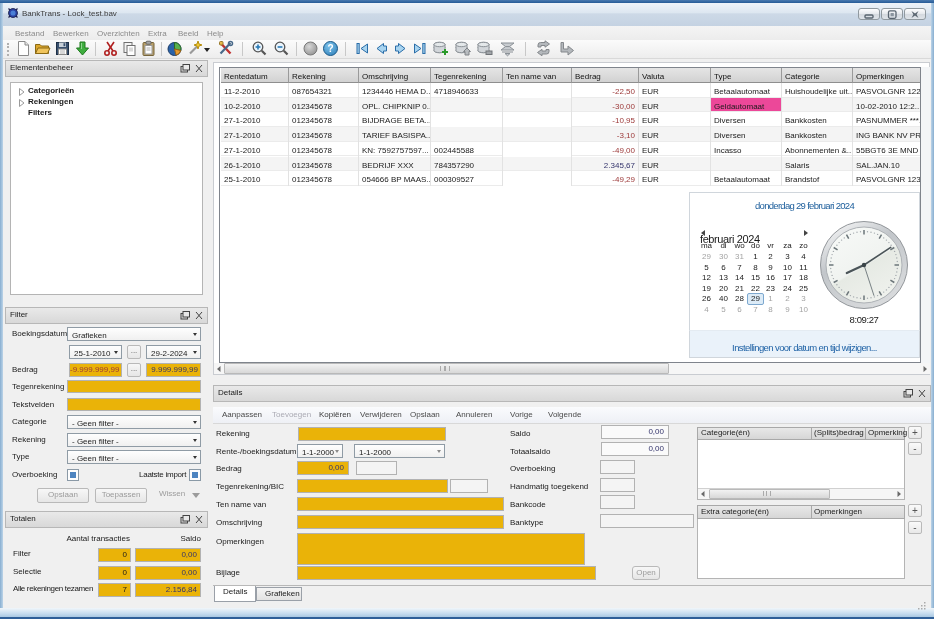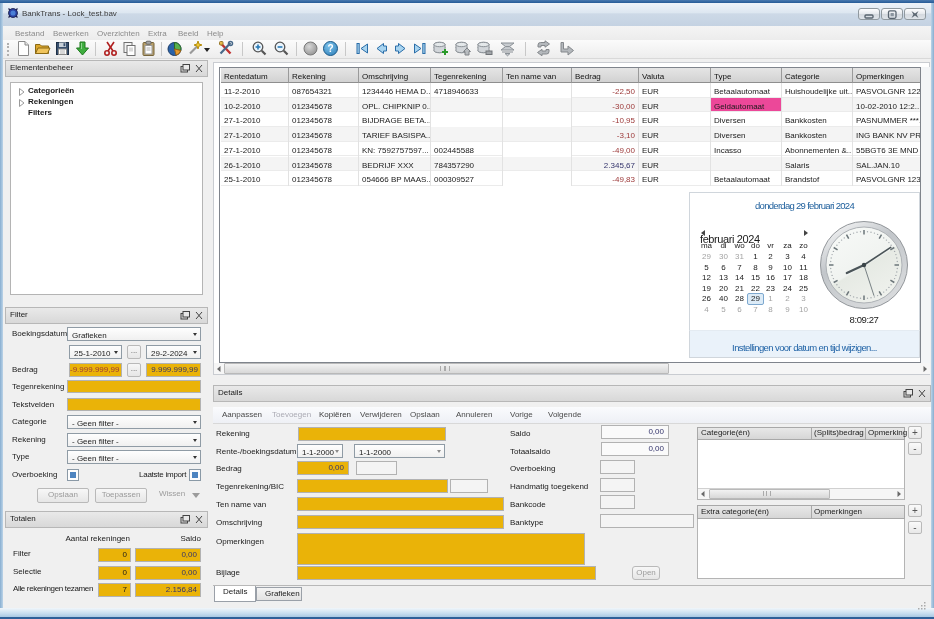--- a/index.html
+++ b/index.html
@@ -344,21 +344,21 @@
 
 <div class="abs dockhdr" style="left:5px;top:511px;width:203px">Totalen
   <span class="hdrbtns"><svg width="24" height="10" viewBox="0 0 24 10">
         <g fill="none" stroke="#444" stroke-width="1">
           <rect x="1" y="2.5" width="6.5" height="5.5"></rect>
           <rect x="3" y="0.5" width="6.5" height="5.5" fill="#e9e9e9"></rect>
           <path d="M16 1 L22 8 M22 1 L16 8"></path>
         </g>
       </svg></span>
 </div>
-<div class="abs" style="left:0px;top:534px;width:130px;text-align:right">Aantal rekeningen</div>
+<div class="abs" style="left:0px;top:534px;width:130px;text-align:right">Aantal transacties</div>
 <div class="abs" style="left:100px;top:534px;width:101px;text-align:right">Saldo</div>
 <label class="fl" style="left:13px;top:549px">Filter</label>
 <div class="tb" style="left:98px;top:548px;width:33px;height:14px;text-align:right;padding:1px 3px 0 0">0</div>
 <div class="tb navy" style="left:135px;top:548px;width:66px;height:14px;text-align:right;padding:1px 3px 0 0">0,00</div>
 <label class="fl" style="left:13px;top:567px">Selectie</label>
 <div class="tb" style="left:98px;top:566px;width:33px;height:14px;text-align:right;padding:1px 3px 0 0">0</div>
 <div class="tb navy" style="left:135px;top:566px;width:66px;height:14px;text-align:right;padding:1px 3px 0 0">0,00</div>
 <label class="fl" style="left:13px;top:584px;letter-spacing:-0.35px">Alle rekeningen tezamen</label>
 <div class="tb" style="left:98px;top:583px;width:33px;height:14px;text-align:right;padding:1px 3px 0 0">7</div>
 <div class="tb navy" style="left:135px;top:583px;width:66px;height:14px;text-align:right;padding:1px 3px 0 0">2.156,84</div>
@@ -428,21 +428,21 @@
 <div class="td" style="left:283px;top:88.5px;width:69px;background:#f4f4f4;height:14.7px"></div>
 <div class="td" style="left:352px;top:88.5px;width:67px;background:#f4f4f4;height:14.7px;text-align:right;padding-right:4px;color:#33336b">2.345,67</div>
 <div class="td" style="left:419px;top:88.5px;width:72px;background:#f4f4f4;height:14.7px">EUR</div>
 <div class="td" style="left:491px;top:88.5px;width:71px;background:#f4f4f4;height:14.7px"></div>
 <div class="td" style="left:562px;top:88.5px;width:71px;background:#f4f4f4;height:14.7px">Salaris</div>
 <div class="td" style="left:633px;top:88.5px;width:68px;background:#f4f4f4;height:14.7px">SAL.JAN.10</div>
 <div class="td" style="left:1px;top:103.2px;width:68px;height:14.7px">25-1-2010</div>
 <div class="td" style="left:69px;top:103.2px;width:70px;height:14.7px">012345678</div>
 <div class="td" style="left:139px;top:103.2px;width:72px;height:14.7px">054666 BP MAAS...</div>
 <div class="td" style="left:211px;top:103.2px;width:72px;height:14.7px">000309527</div>
-<div class="td" style="left:352px;top:103.2px;width:67px;height:14.7px;text-align:right;padding-right:4px;color:#9c3838">-49,83</div>
+<div class="td" style="left:352px;top:103.2px;width:67px;height:14.7px;text-align:right;padding-right:4px;color:#9c3838">-49,29</div>
 <div class="td" style="left:419px;top:103.2px;width:72px;height:14.7px">EUR</div>
 <div class="td" style="left:491px;top:103.2px;width:71px;height:14.7px">Betaalautomaat</div>
 <div class="td" style="left:562px;top:103.2px;width:71px;height:14.7px">Brandstof</div>
 <div class="td" style="left:633px;top:103.2px;width:68px;height:14.7px">PASVOLGNR 123 ...</div>
 <div style="position:absolute;left:68px;top:15px;width:1px;height:103px;background:#e2e2e2"></div>
 <div style="position:absolute;left:138px;top:15px;width:1px;height:103px;background:#e2e2e2"></div>
 <div style="position:absolute;left:210px;top:15px;width:1px;height:103px;background:#e2e2e2"></div>
 <div style="position:absolute;left:282px;top:15px;width:1px;height:103px;background:#e2e2e2"></div>
 <div style="position:absolute;left:351px;top:15px;width:1px;height:103px;background:#e2e2e2"></div>
 <div style="position:absolute;left:418px;top:15px;width:1px;height:103px;background:#e2e2e2"></div>

